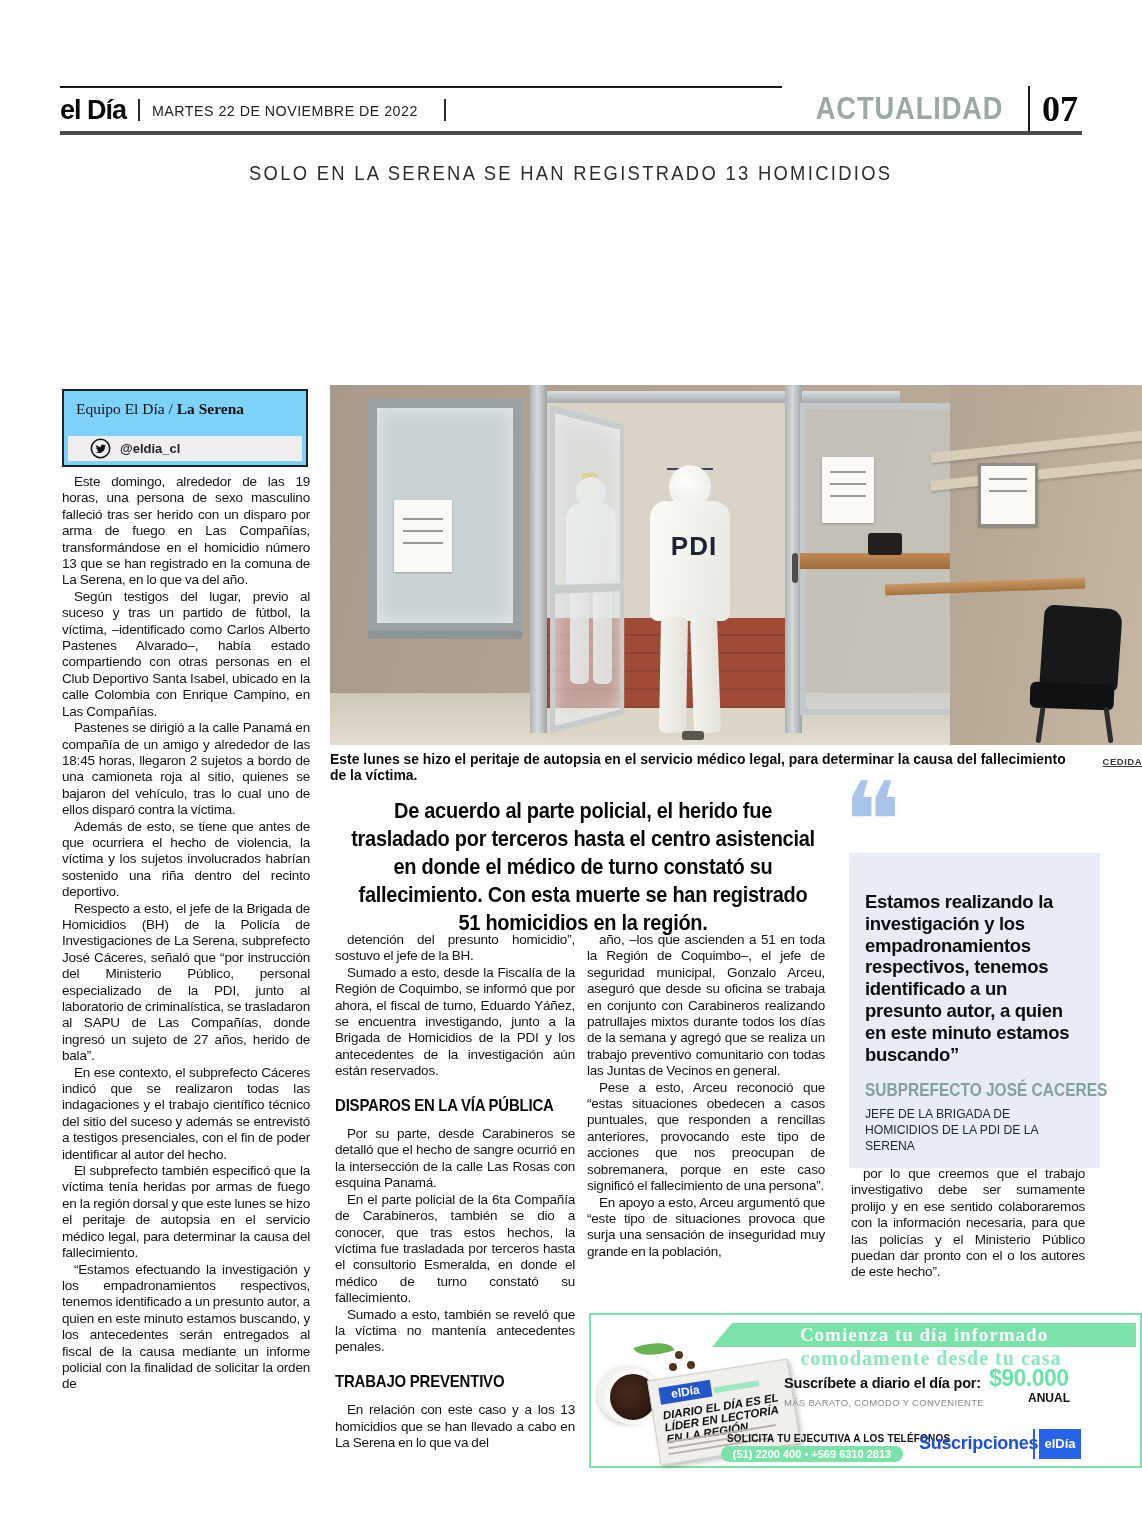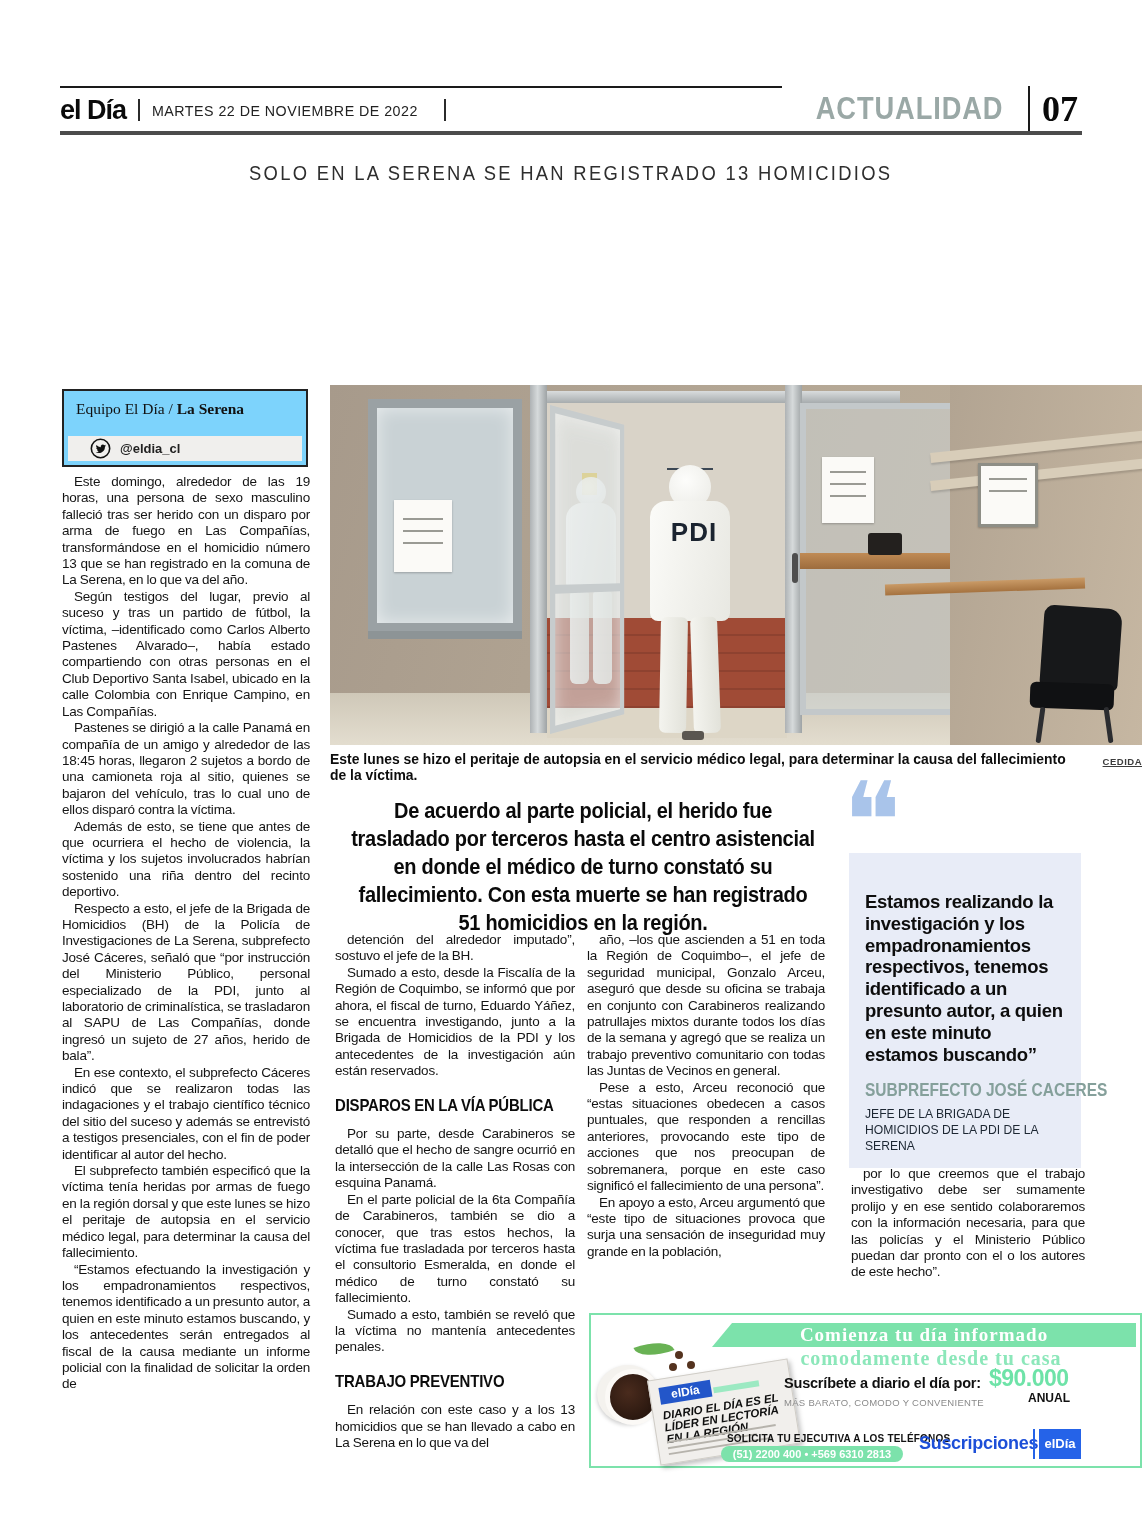--- a/index.html
+++ b/index.html
@@ -85,21 +85,21 @@
   .credit{margin-left:auto;font-size:9.5px;font-weight:bold;color:#3b3b3b;letter-spacing:.5px;padding-top:5px;text-decoration:underline;}
 
   
   .pullquote{left:332px;top:797px;width:502px;text-align:center;font-size:21.5px;font-weight:bold;
              line-height:28px;color:#0a0a0a;}
   .pullquote span{display:inline-block;transform:scaleX(.93);letter-spacing:-.3px;}
 
   
   .qmark{left:843px;top:772px;font-family:"DejaVu Sans",sans-serif;font-size:108px;line-height:100px;
          color:#a9c4ea;z-index:3;}
-  .quote-box{left:849px;top:853px;width:232px;min-height:300px;background:#e8ecf7;z-index:2;
+  .quote-box{left:849px;top:853px;width:251px;min-height:300px;background:#e8ecf7;z-index:2;
              padding:38px 16px 14px 16px;box-sizing:border-box;}
   .quote-text{font-size:18.5px;font-weight:bold;line-height:21.8px;color:#0d0d0d;letter-spacing:-.3px;}
   .quote-attr{margin-top:15px;font-size:18px;font-weight:bold;color:#85a09b;transform:scaleX(.86);
               transform-origin:left center;white-space:nowrap;}
   .quote-role{margin-top:5px;font-size:13.5px;line-height:16px;color:#1d2733;transform:scaleX(.9);
               transform-origin:left center;width:112%;}
 
   
   .ad{left:589px;top:1313px;width:553px;height:155px;border:2px solid #7ce2ab;background:#fff;box-sizing:border-box;}
   .ad .rel{position:absolute;}
@@ -207,21 +207,21 @@
     <div class="ph hframe"></div>
     <div class="ph vframe" style="left:200px;"></div>
     <div class="ph door">
         <div class="mid"></div>
       </div>
     <div class="ph vframe" style="left:455px;"></div>
 
     <div class="ph" style="left:318px;top:80px;width:84px;height:278px;">
       <div class="suit-hood" style="position:absolute;left:21px;top:0;width:42px;height:44px;"></div>
       <div class="suit-body" style="position:absolute;left:2px;top:36px;width:80px;height:120px;"></div>
-      <div class="pdi-label" style="position:absolute;left:2px;top:52px;width:88px;font-size:26px;">PDI</div>
+      <div class="pdi-label" style="position:absolute;left:2px;top:66px;width:88px;font-size:26px;">PDI</div>
       <div class="pdi-sub" style="width:46px;"></div>
       <div class="suit-leg" style="position:absolute;left:12px;top:152px;width:27px;height:116px;transform:rotate(1deg);"></div>
       <div class="suit-leg" style="position:absolute;left:44px;top:152px;width:27px;height:116px;transform:rotate(-2deg);"></div>
       <div class="shoe" style="position:absolute;left:34px;top:266px;width:22px;height:9px;"></div>
     </div>
 
     <div class="ph rglass"></div>
     <div class="ph counter"></div>
     <div class="ph terminal"></div>
     <div class="ph handle"></div>
@@ -253,21 +253,21 @@
   <div class="abs pullquote"><span>De acuerdo al parte policial, el herido fue trasladado por terceros hasta el centro asistencial en donde el médico de turno constató su fallecimiento. Con esta muerte se han registrado 51 homicidios en la región.</span></div>
 
   <div class="abs qmark">❝</div>
   <div class="abs quote-box">
     <div class="quote-text">Estamos realizando la investigación y los empadronamientos respectivos, tenemos identificado a un presunto autor, a quien en este minuto estamos buscando”</div>
     <div class="quote-attr">SUBPREFECTO JOSÉ CACERES</div>
     <div class="quote-role">JEFE DE LA BRIGADA DE HOMICIDIOS DE LA PDI DE LA SERENA</div>
   </div>
 
   <div class="abs bodycol col2">
-    <p>detención del alrededor imputado”, sostuvo el jefe de la BH.</p>
+    <p>detención del presunto homicidio”, sostuvo el jefe de la BH.</p>
     <p>Sumado a esto, desde la Fiscalía de la Región de Coquimbo, se informó que por ahora, el fiscal de turno, Eduardo Yáñez, se encuentra investigando, junto a la Brigada de Homicidios de la PDI y los antecedentes de la investigación aún están reservados.</p>
     <div class="subhead">DISPAROS EN LA VÍA PÚBLICA</div>
     <p>Por su parte, desde Carabineros se detalló que el hecho de sangre ocurrió en la intersección de la calle Las Rosas con esquina Panamá.</p>
     <p>En el parte policial de la 6ta Compañía de Carabineros, también se dio a conocer, que tras estos hechos, la víctima fue trasladada por terceros hasta el consultorio Esmeralda, en donde el médico de turno constató su fallecimiento.</p>
     <p>Sumado a esto, también se reveló que la víctima no mantenía antecedentes penales.</p>
     <div class="subhead">TRABAJO PREVENTIVO</div>
     <p>En relación con este caso y a los 13 homicidios que se han llevado a cabo en La Serena en lo que va del</p>
   </div>
   <div class="abs bodycol col3">
     <p>año, –los que ascienden a 51 en toda la Región de Coquimbo–, el jefe de seguridad municipal, Gonzalo Arceu, aseguró que desde su oficina se trabaja en conjunto con Carabineros realizando patrullajes mixtos durante todos los días de la semana y agregó que se realiza un trabajo preventivo comunitario con todas las Juntas de Vecinos en general.</p>

